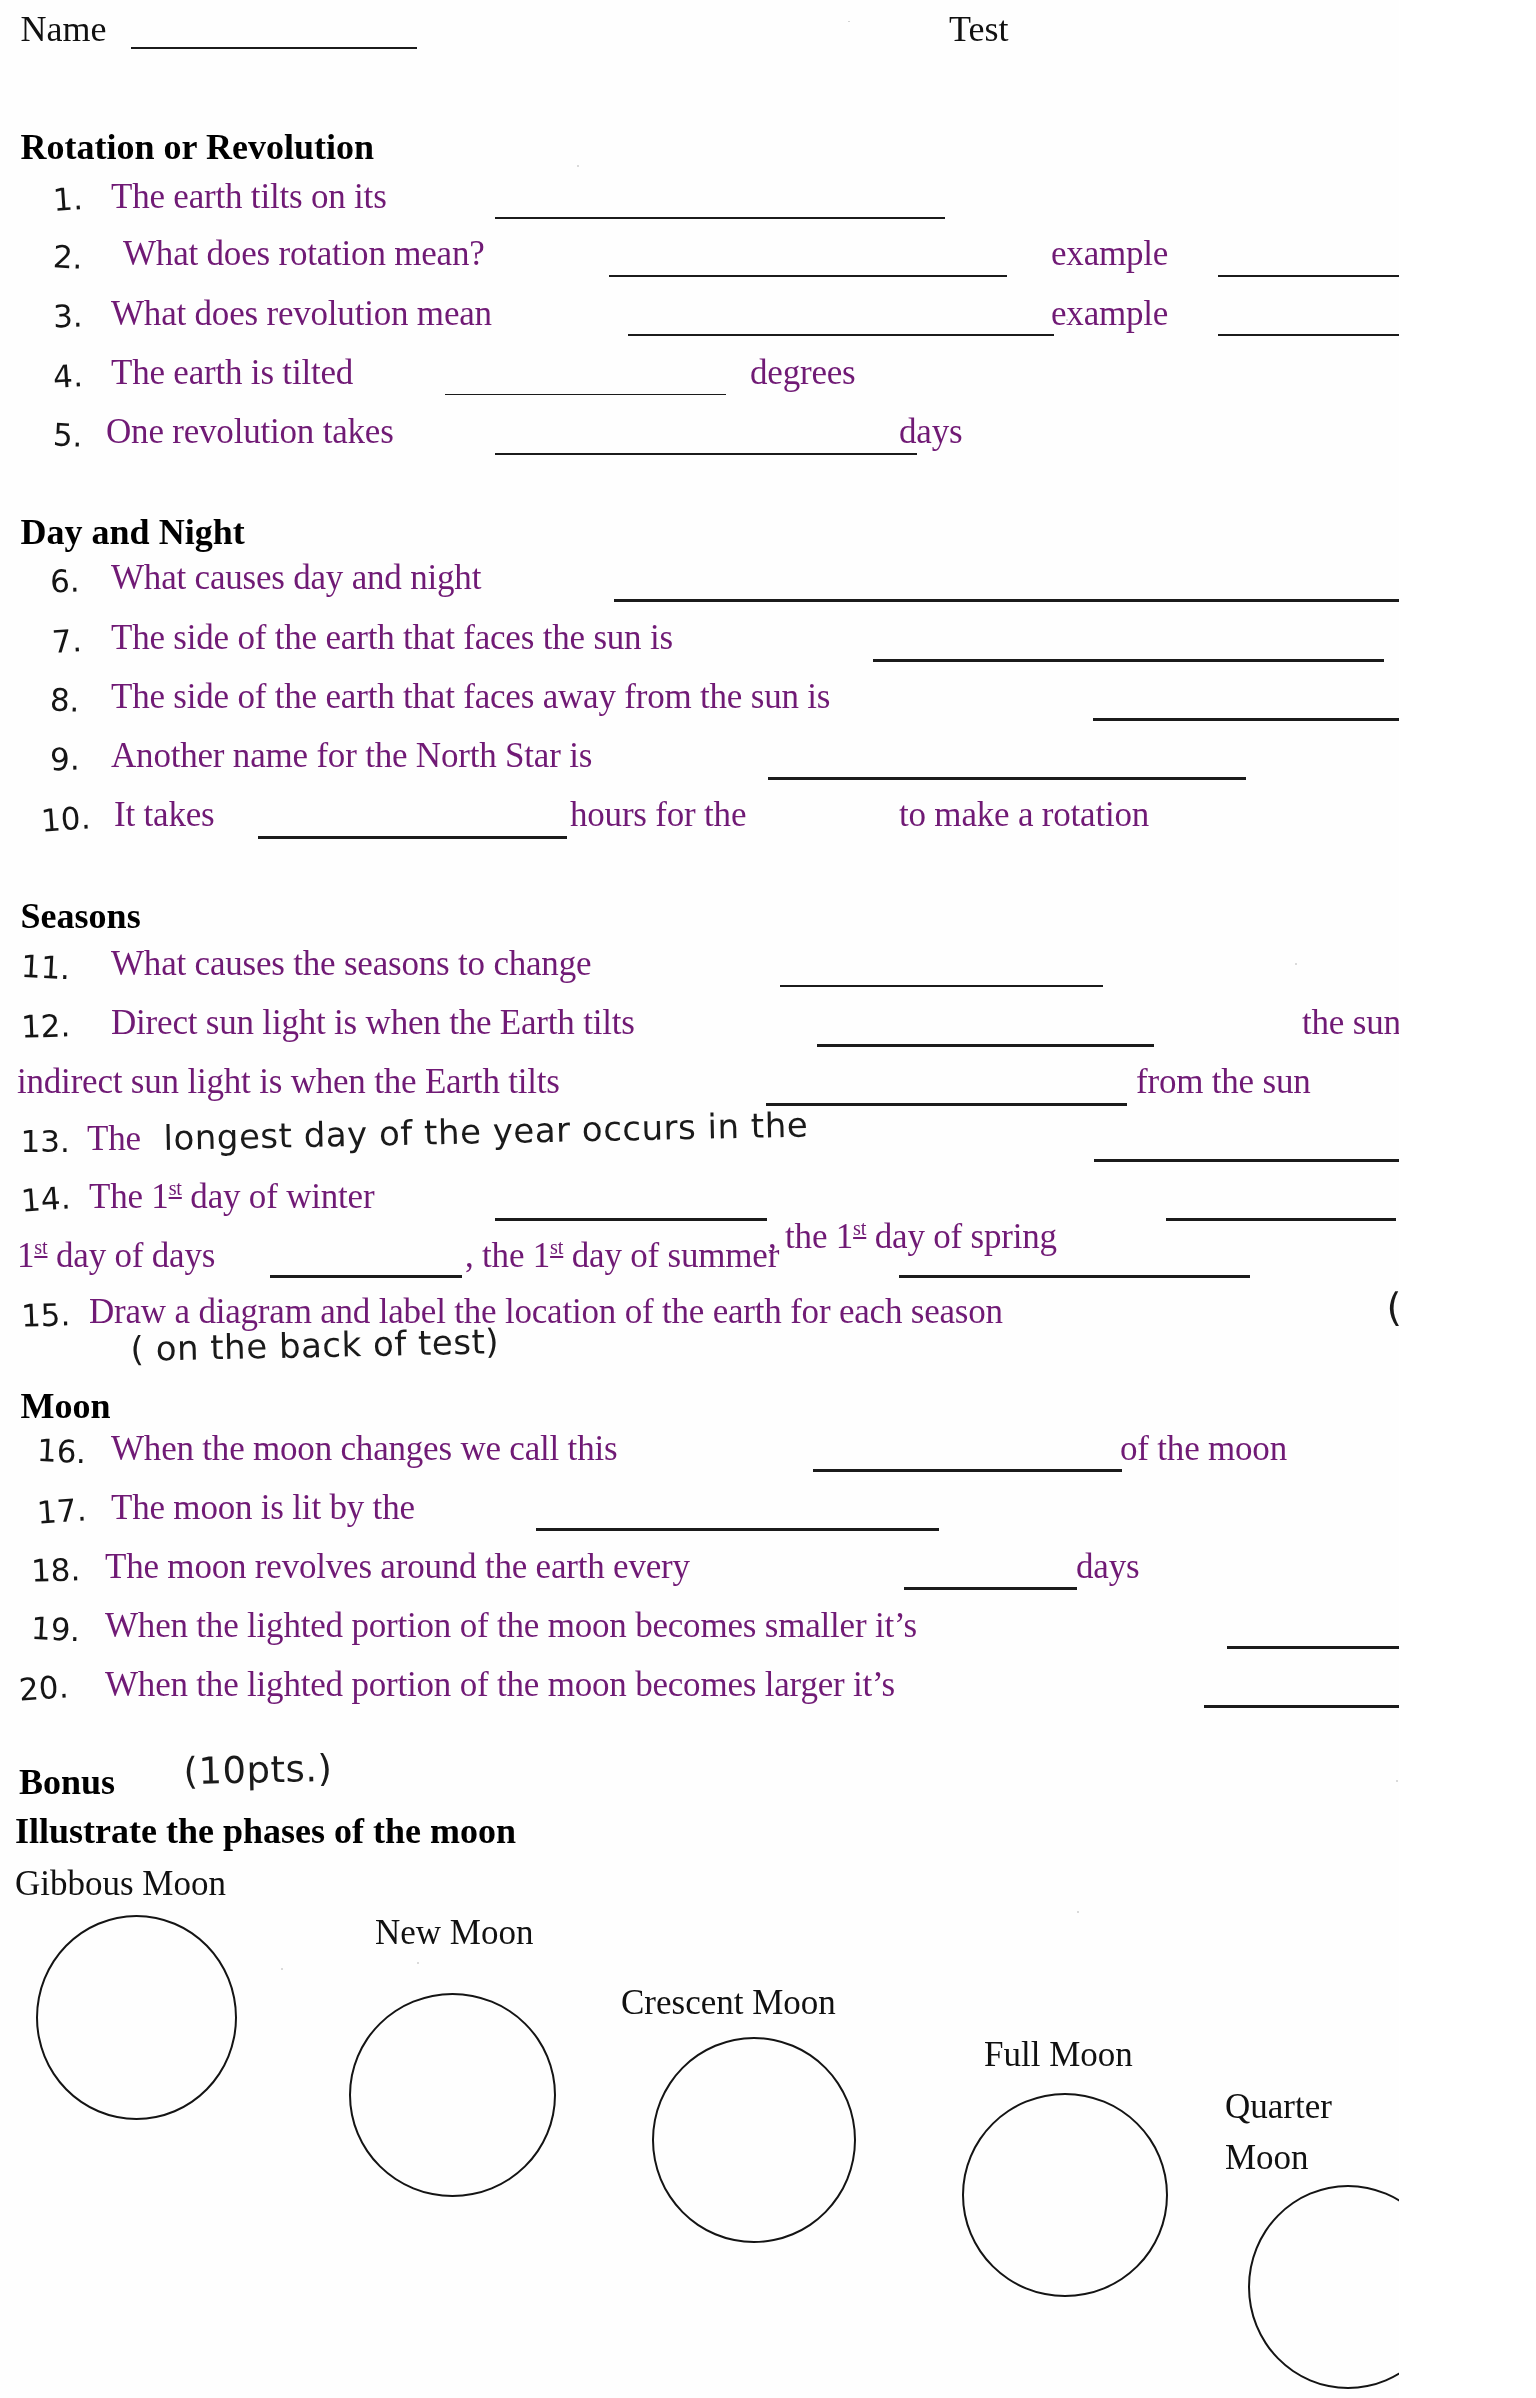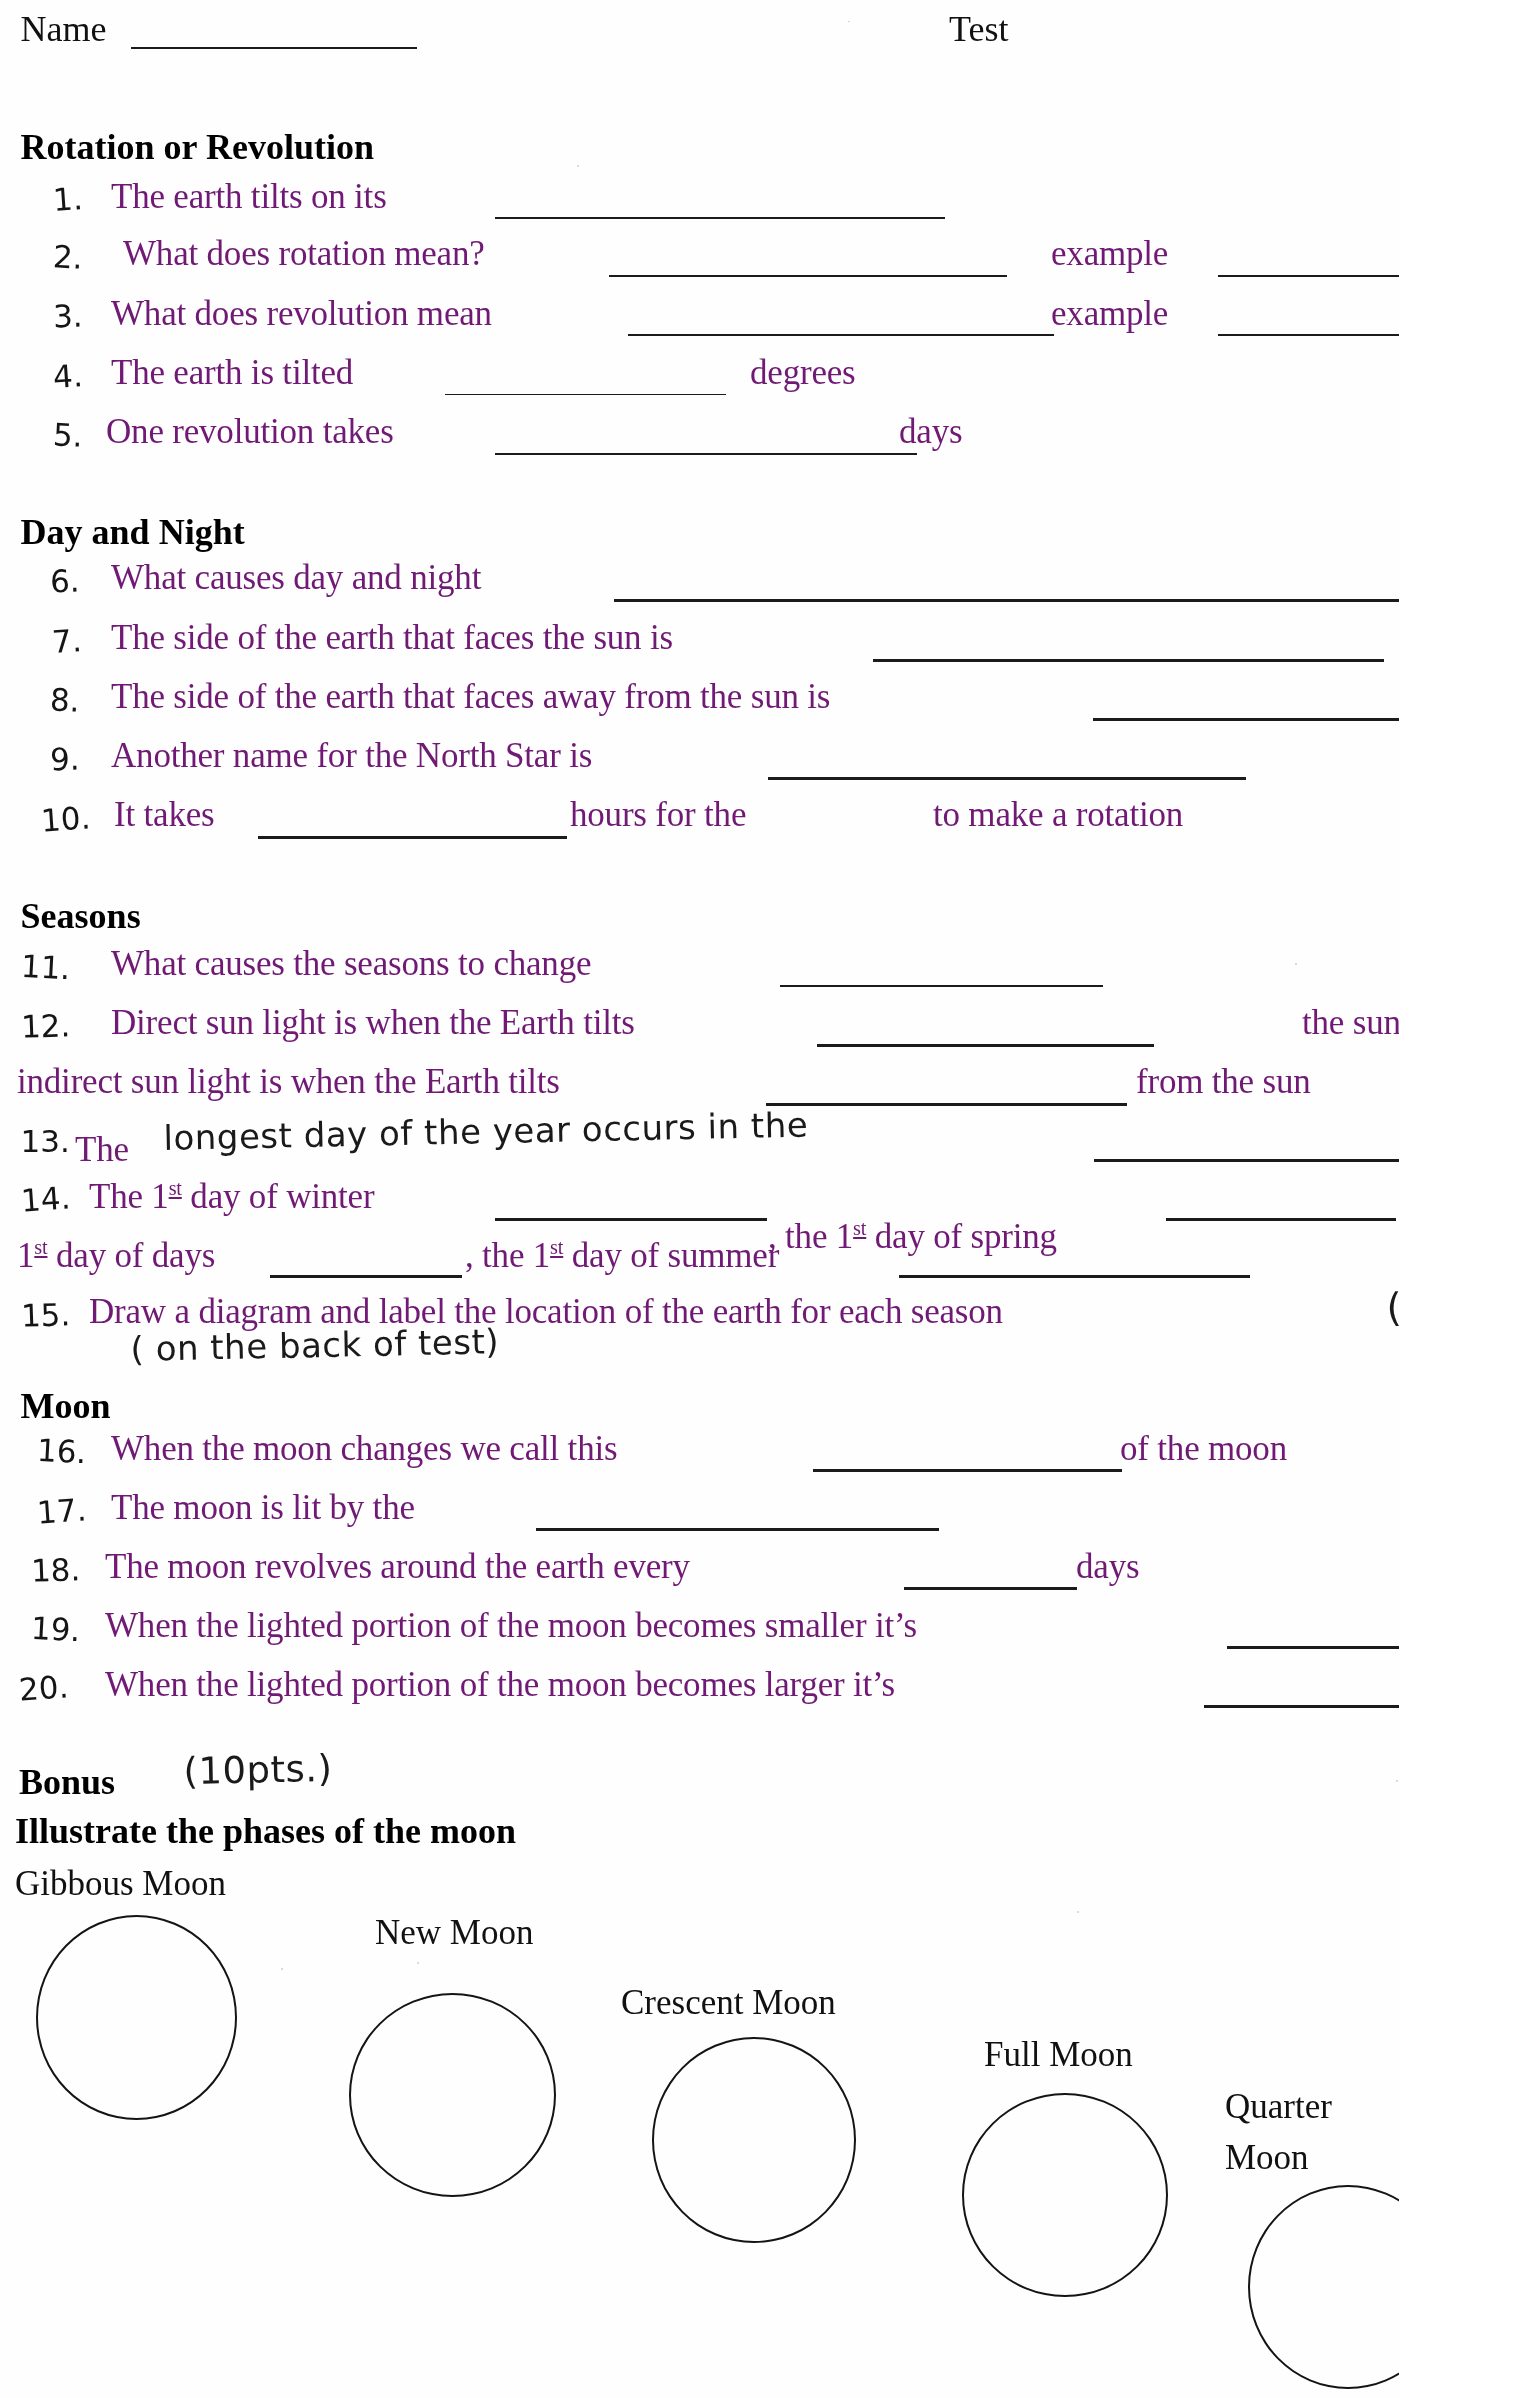--- a/index.html
+++ b/index.html
@@ -142,39 +142,39 @@
   <div class="rule thick" style="left:1093px; top:718px; width:361px;"></div>
 
   <div class="abs hand-num sk3" style="left:50px; top:741px;">9.</div>
   <div class="abs body-text" style="left:111px; top:738px;">Another name for the North Star is</div>
   <div class="rule thick" style="left:768px; top:777px; width:478px;"></div>
 
   <div class="abs hand-num sk1" style="left:41px; top:801px;">10.</div>
   <div class="abs body-text" style="left:114px; top:797px;">It takes</div>
   <div class="rule thick" style="left:258px; top:836px; width:309px;"></div>
   <div class="abs body-text" style="left:570px; top:797px;">hours for the</div>
-  <div class="abs body-text" style="left:899px; top:797px;margin-left:34px;">to make a rotation</div>
+  <div class="abs body-text" style="left:899px; top:797px;">to make a rotation</div>
 
   <div class="abs section-head" style="left:20.6px; top:895px;">Seasons</div>
 
   <div class="abs hand-num sk2" style="left:20.6px; top:949px;">11.</div>
   <div class="abs body-text" style="left:111px; top:946px;">What causes the seasons to change</div>
   <div class="rule" style="left:780px; top:985px; width:323px;"></div>
 
   <div class="abs hand-num sk3" style="left:20.6px; top:1008px;">12.</div>
   <div class="abs body-text" style="left:111px; top:1005px;">Direct sun light is when the Earth tilts</div>
   <div class="rule thick" style="left:817px; top:1044px; width:337px;"></div>
   <div class="abs body-text" style="left:1302px; top:1005px;">the sun</div>
 
   <div class="abs body-text" style="left:17px; top:1064px;">indirect sun light is when the Earth tilts</div>
   <div class="rule thick" style="left:766px; top:1103px; width:361px;"></div>
   <div class="abs body-text" style="left:1136px; top:1064px;">from the sun</div>
 
   <div class="abs hand-num" style="left:20.6px; top:1123px;">13.</div>
-  <div class="abs body-text" style="left:75px; top:1121px;margin-top:11px;">The</div>
+  <div class="abs body-text" style="left:87px; top:1121px;">The</div>
   <div class="abs hand" style="left:164px; top:1118px;">longest day of the year occurs in the</div>
   <div class="rule thick" style="left:1094px; top:1159px; width:339px;"></div>
   <div class="abs body-text" style="left:1443px; top:1121px;">.</div>
 
   <div class="abs hand-num sk1" style="left:20.6px; top:1181px;">14.</div>
   <div class="abs body-text" style="left:89px; top:1178px;">
     <span>The 1</span><sup>st</sup><span> day of winter</span>
   </div>
   <div class="rule thick" style="left:495px; top:1218px; width:272px;"></div>
   <div class="abs body-text" style="left:768px; top:1218px;">

